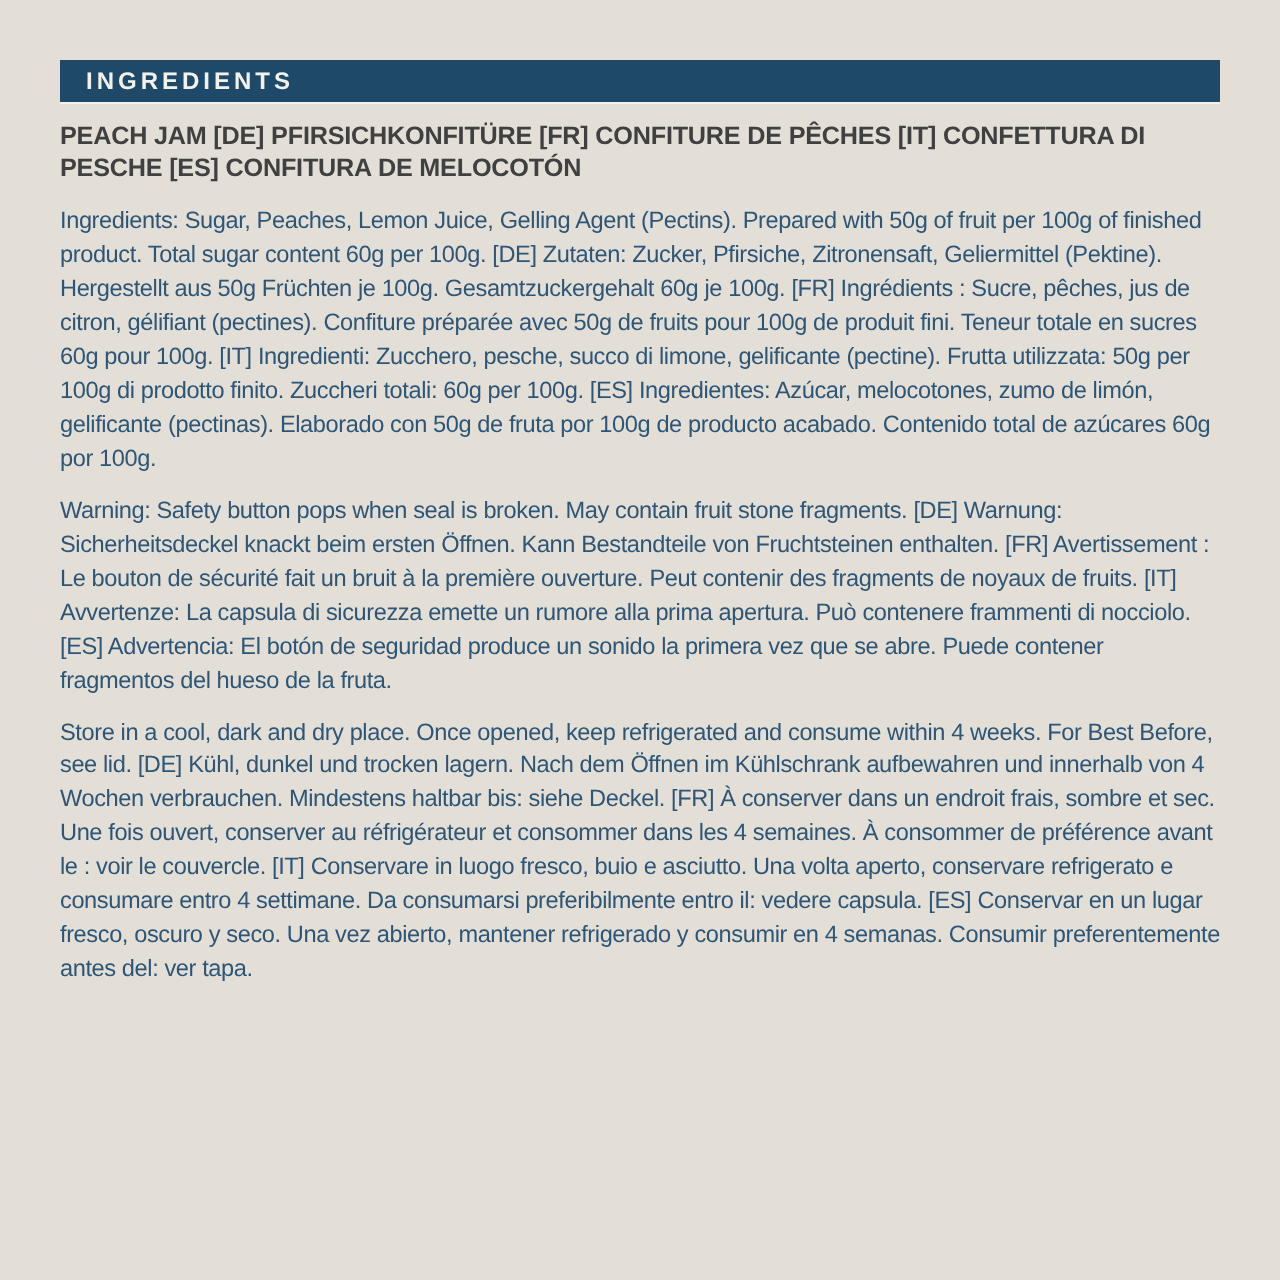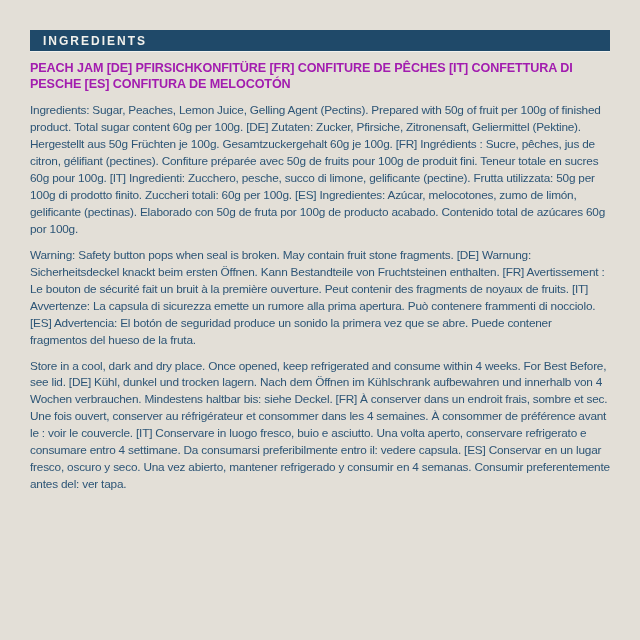--- a/index.html
+++ b/index.html
@@ -30,21 +30,21 @@
   .header-bar span {
     color: #f2f1ec;
     font-size: 12px;
     font-weight: bold;
     letter-spacing: 2px;
     line-height: 1;
     transform: translateY(-0.5px);
   }
   .product-title {
     margin: 9px 0 0 0;
-    color: #a21caf;
+    color: #404040;
     font-size: 12.6px;
     font-weight: bold;
     line-height: 1.3;
     letter-spacing: -0.1px;
     max-width: 580px;
   }
   .paragraphs {
     max-width: 581px;
   }
   .para {

